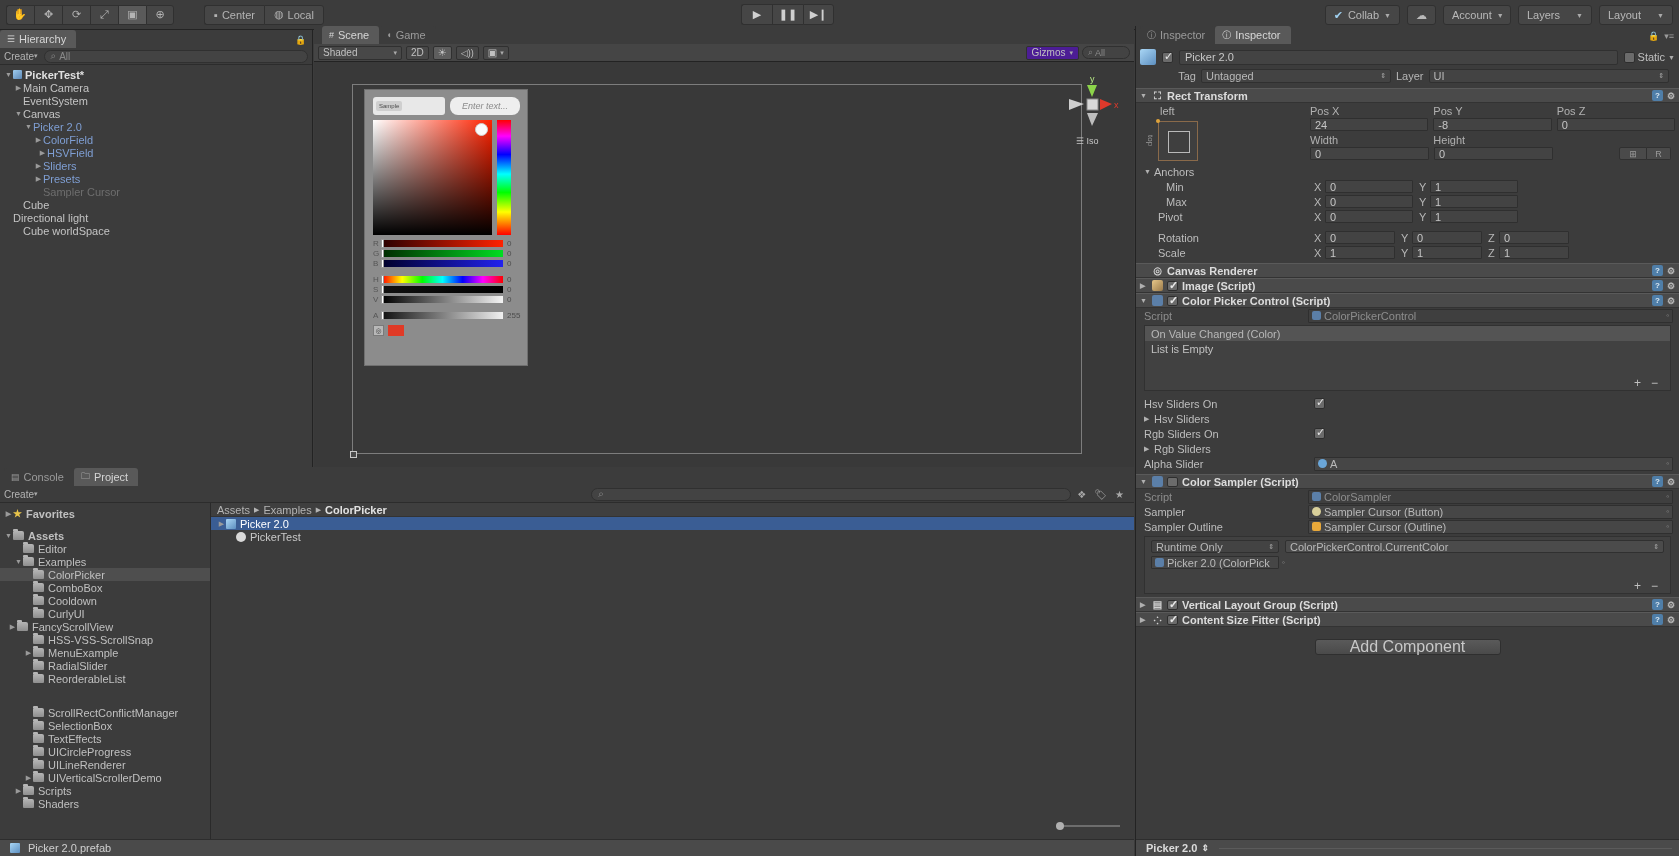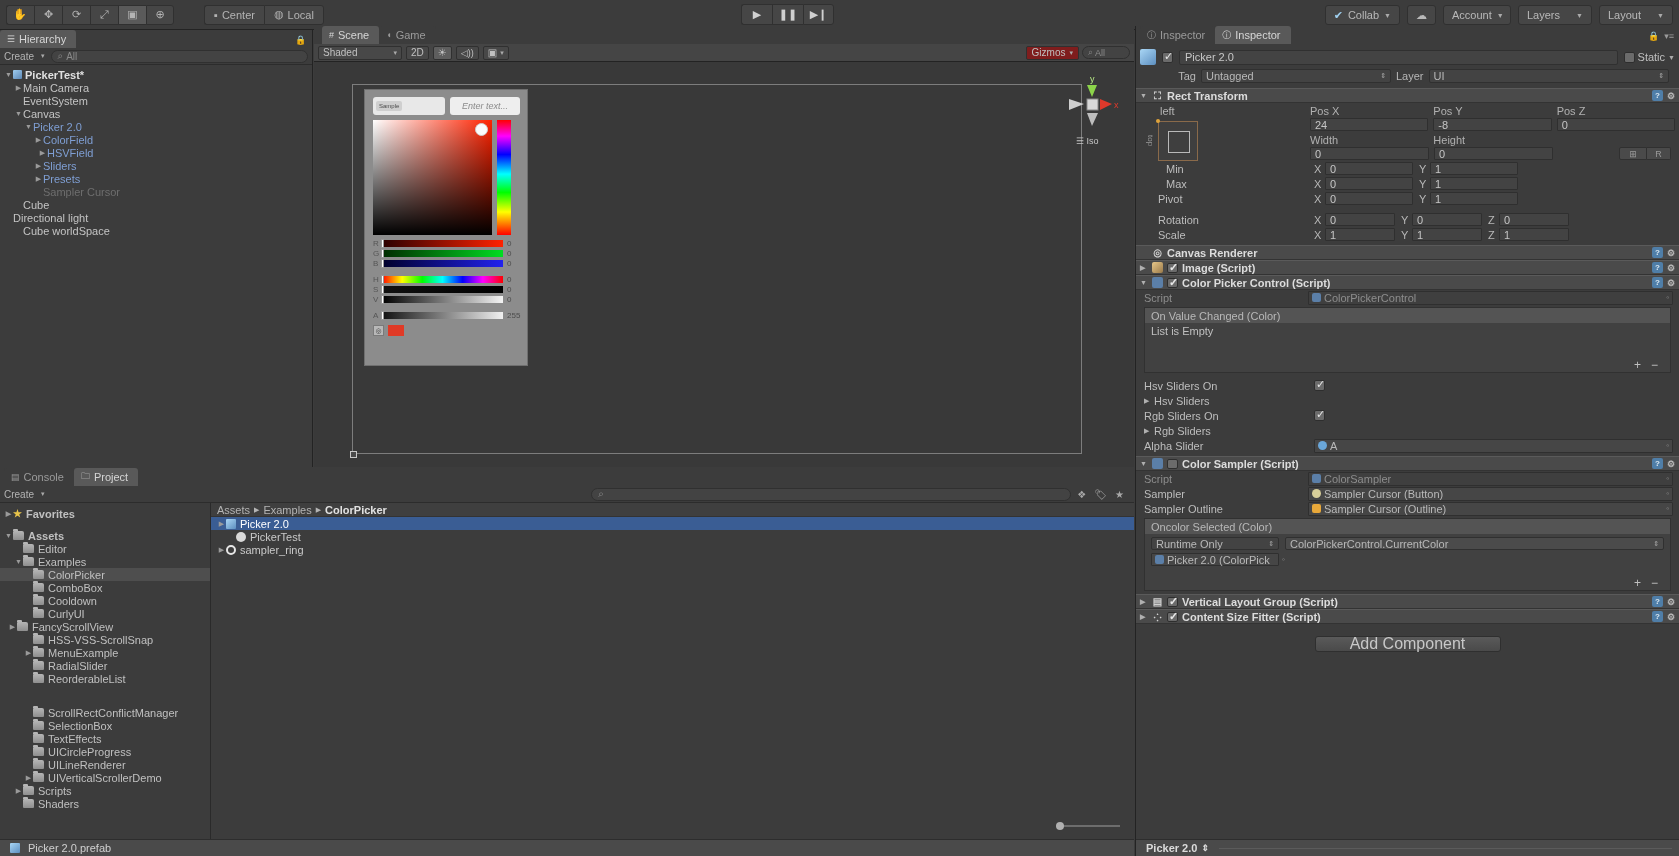--- a/index.html
+++ b/index.html
@@ -70,21 +70,21 @@
 
   
   .hierarchy {
     position:absolute; left:0; top:30px; width:313px; height:437px;
     background:#3c3c3c; border-right:1px solid #232323;
   }
   .hier-toolbar {
     height:17px; background:#3c3c3c; border-bottom:1px solid #2c2c2c;
     display:flex; align-items:center; padding:0 4px; gap:6px;
   }
-  .create-btn { font-size:10px; color:#b4b4b4; display:flex; align-items:center; gap:7px; }
+  .create-btn { font-size:10px; color:#b4b4b4; display:flex; align-items:center; gap:0; }
   .search-box {
     flex:1; height:13px; background:#434343; border-radius:7px;
     border:1px solid #303030; display:flex; align-items:center;
     padding:0 6px; font-size:10px; color:#8a8a8a; gap:3px;
   }
   .hier-list { padding-top:3px; }
   .hrow {
     height:13px; display:flex; align-items:center; font-size:11px;
     padding-left:4px; color:#c4c4c4; white-space:nowrap;
   }
@@ -117,21 +117,21 @@
   }
   .tb-mini {
     height:14px; min-width:18px; padding:0 4px; background:#484848;
     border:1px solid #303030; border-radius:2px;
     display:flex; align-items:center; justify-content:center;
     font-size:10px; color:#c0c0c0;
   }
   .tb-mini.on { background:#5e5e5e; }
   .gizmo-grp { position:absolute; right:4px; display:flex; gap:3px; align-items:center; }
   .gizmo-dd {
-    height:14px; padding:0 5px; background:#7f1d1d; border:1px solid #303030;
+    height:14px; padding:0 5px; background:#4c1d95; border:1px solid #303030;
     border-radius:2px; display:flex; align-items:center; gap:4px;
     font-size:10px; color:#c0c0c0;
   }
   .gizmo-search {
     width:48px; height:13px; background:#434343; border:1px solid #303030;
     border-radius:7px; display:flex; align-items:center; padding:0 5px;
     font-size:9px; color:#8a8a8a; gap:2px;
   }
   .scene-canvas {
     position:absolute; left:0; top:36px; right:0; bottom:0;
@@ -154,21 +154,21 @@
   .pk-top { display:flex; gap:5px; padding:7px 6px 0 8px; }
   .pk-sample {
     width:72px; height:18px; background:#e8e8e8; border-radius:3px;
     display:flex; align-items:center; padding-left:3px;
     font-size:6px; color:#4a4a4a;
   }
   .pk-sample .lbl {
     background:#cfcfcf; padding:2px 3px; border-radius:2px; font-size:6px;
   }
   .pk-input {
-    width:70px; height:18px; background:#eeeeee; border-radius:3px;
+    width:70px; height:18px; background:#eeeeee; border-radius:8px;
     display:flex; align-items:center; justify-content:center;
     font-size:9px; color:#8a8a8a; font-style:italic;
   }
   .pk-main { display:flex; padding:5px 6px 0 8px; gap:5px; }
   .sv-square {
     width:119px; height:115px; position:relative;
     background:
       linear-gradient(to top, #000 0%, rgba(0,0,0,0) 100%),
       linear-gradient(to right, #fff 0%, #ff2200 100%);
   }
@@ -812,25 +812,20 @@
             <div class="asset-row selected" style="padding-left: 6px;">
               <span class="arrow">▶</span>
               <span class="prefab-ic"></span>
               <span>Picker 2.0</span>
             </div>
             <div class="asset-row" style="padding-left: 16px;">
               <span class="arrow none">·</span>
               <span class="scene-ic"></span>
               <span>PickerTest</span>
             </div>
-            <div class="asset-row" style="padding-left: 6px;">
-              <span class="arrow">▶</span>
-              <span class="ring-ic"></span>
-              <span>sampler_ring</span>
-            </div>
           </div>
         <div class="zoom-slider">
           <div class="zs-track"></div>
           <div class="zs-knob"></div>
         </div>
       </div>
     </div>
     <div class="proj-footer">
       <span class="prefab-ic"></span>
       <span>Picker 2.0.prefab</span>
@@ -945,20 +940,24 @@
                   <span>⊞</span>
                 </div>
               <div style="width:24px;height:13px;background:#4a4a4a;border:1px solid #303030;border-left:none;border-radius:0 2px 2px 0;display:flex;align-items:center;justify-content:center;font-size:9px;color:#9a9a9a">
                   <span>R</span>
                 </div>
             </div>
           </div>
         </div>
       </div>
 
+      <div class="prop-row" style="margin-top:3px">
+        <span class="foldout" style="font-size:7px;color:#b0b0b0;width:10px">▼</span>
+        <span>Anchors</span>
+      </div>
       <div class="prop-row">
         <span class="prop-lbl ind2">Min</span>
         <span class="axlbl">X</span>
         <div class="field" style="width:88px">
             <span>0</span>
           </div>
         <span class="axlbl" style="margin-left:6px">Y</span>
         <div class="field" style="width:88px">
             <span>1</span>
           </div>
@@ -1118,21 +1117,20 @@
       </div>
       <div class="prop-row">
         <span class="prop-lbl" style="width:164px">Sampler Outline</span>
         <div class="objfield" style="flex:1;margin-right:6px">
           <span class="of-ic" style="background:#e8a83a"></span>
           <span>Sampler Cursor (Outline)</span>
           <span class="of-circle">◦</span>
         </div>
       </div>
       <div class="evt-box">
-        <div class="evt-title">Oncolor Selected (Color)</div>
         <div style="display:flex;gap:6px;padding:3px 6px 0 6px">
           <div class="dd" style="width:128px;height:13px">
             <span>Runtime Only</span>
             <span class="caret">⇕</span>
           </div>
           <div class="dd" style="flex:1;height:13px;background:#4b4b4b">
             <span>ColorPickerControl.CurrentColor</span>
             <span class="caret">⇕</span>
           </div>
         </div>

